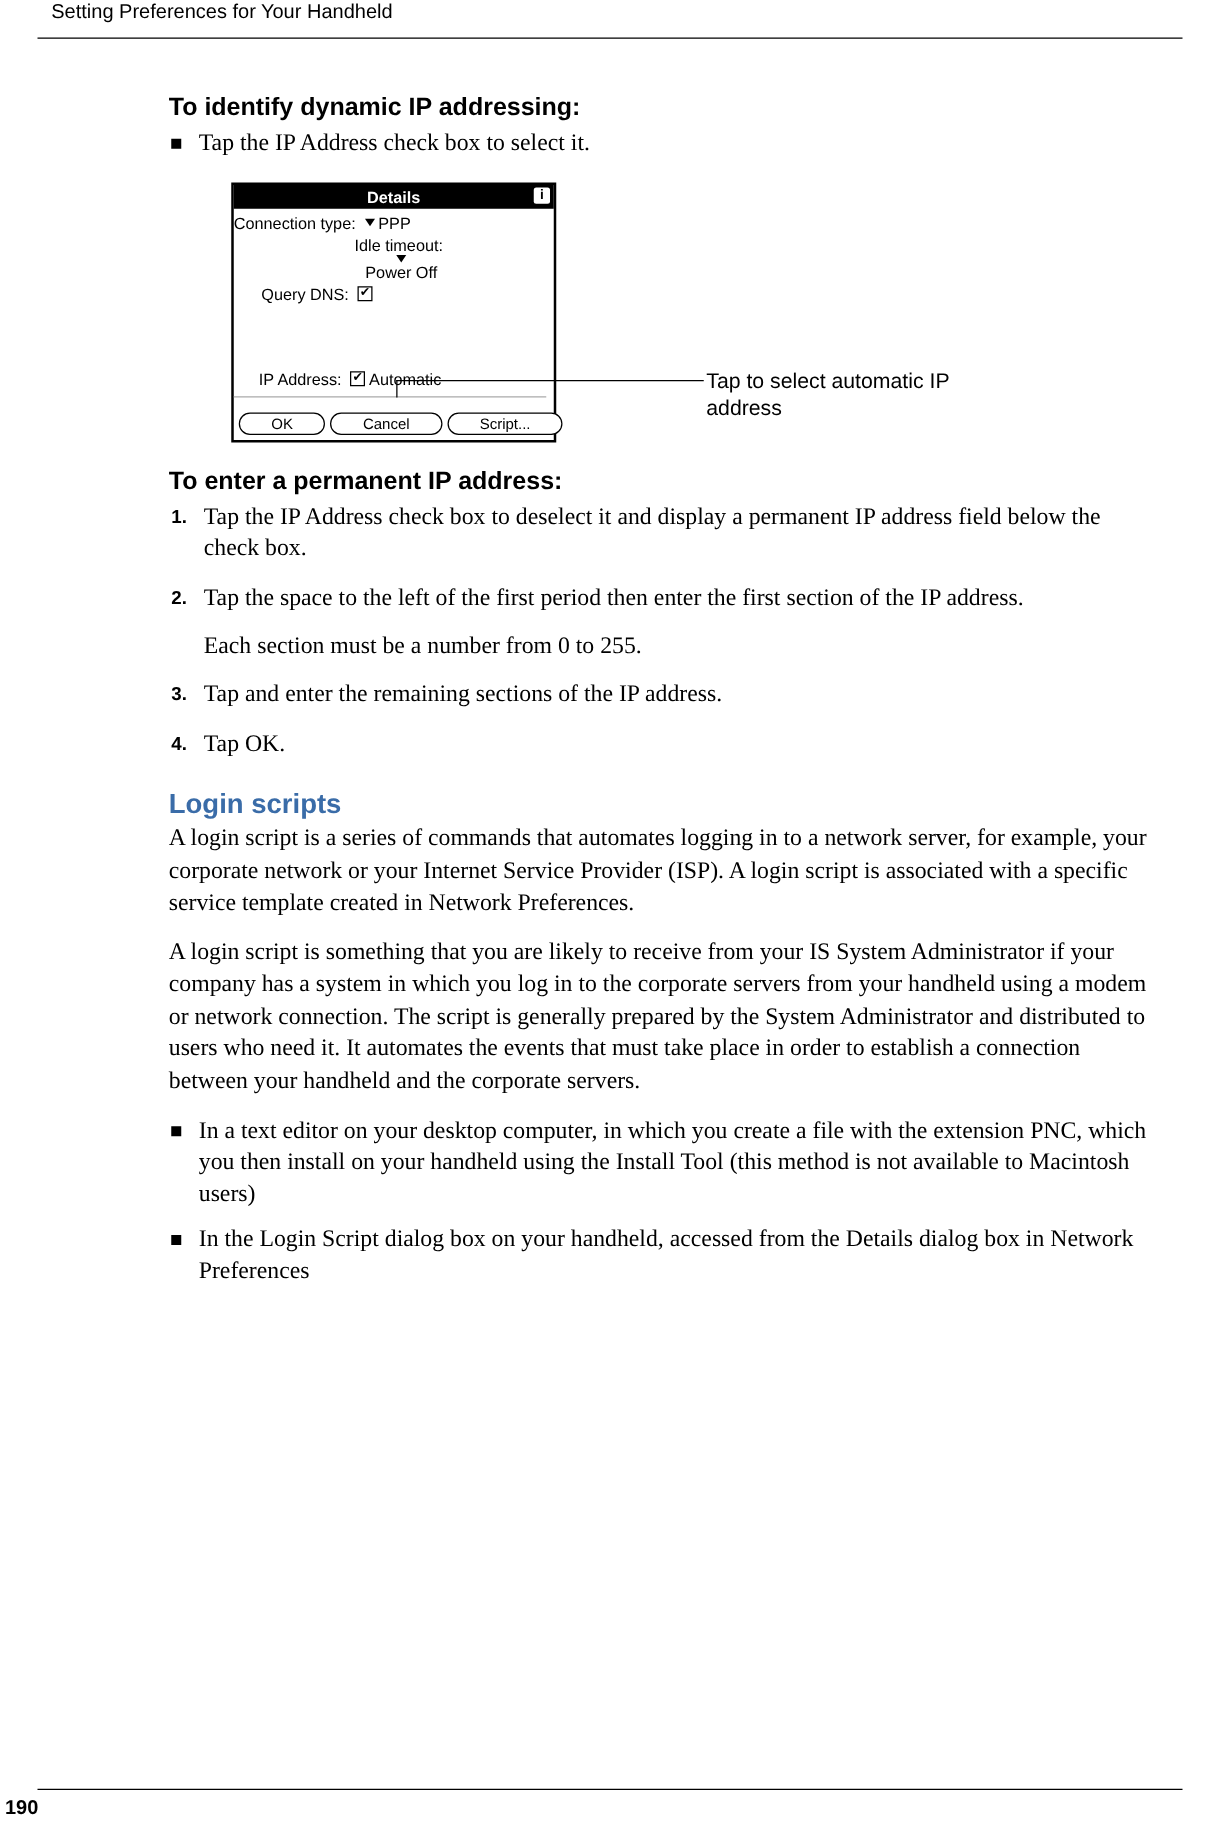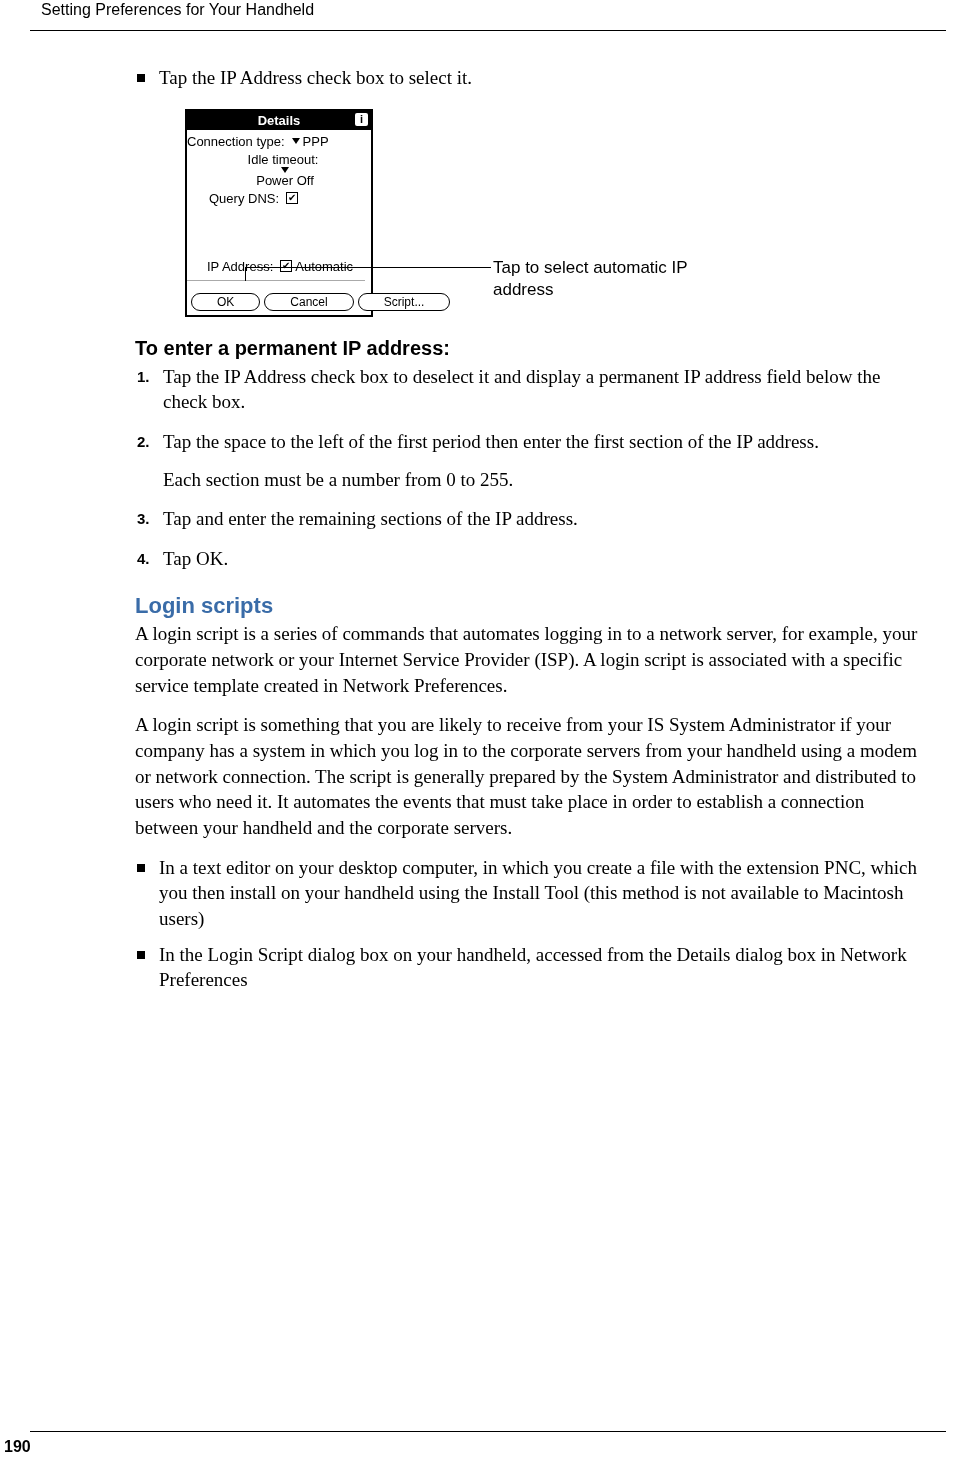--- a/index.html
+++ b/index.html
@@ -90,21 +90,21 @@
       line-height: 1.35;
       margin-bottom: 14px;
       margin-top: -2px;
     }
     .figure-area {
       display: flex;
       align-items: flex-start;
       margin: 18px 0 20px 50px;
     }
     .device-frame {
-      width: 188px;
+      width: 260px;
       border: 2px solid #000;
       background: #fff;
       font-family: Arial, Helvetica, sans-serif;
       font-size: 13px;
       position: relative;
     }
     .device-titlebar {
       background: #000;
       color: #fff;
       font-weight: bold;
@@ -217,20 +217,21 @@
     }
   </style>
 </head>
 <body>
 
 <div class="header-text">Setting Preferences for Your Handheld</div>
 <div class="header-line"></div>
 
 <div class="content">
 
+  <div class="subheading">To identify dynamic IP addressing:</div>
 
   <div class="bullet-item">
     <div class="bullet-marker"></div>
     <div>Tap the IP Address check box to select it.</div>
   </div>
 
   <div class="figure-area">
     <div class="device-frame">
       <div class="device-titlebar">
         <span>Details</span>

